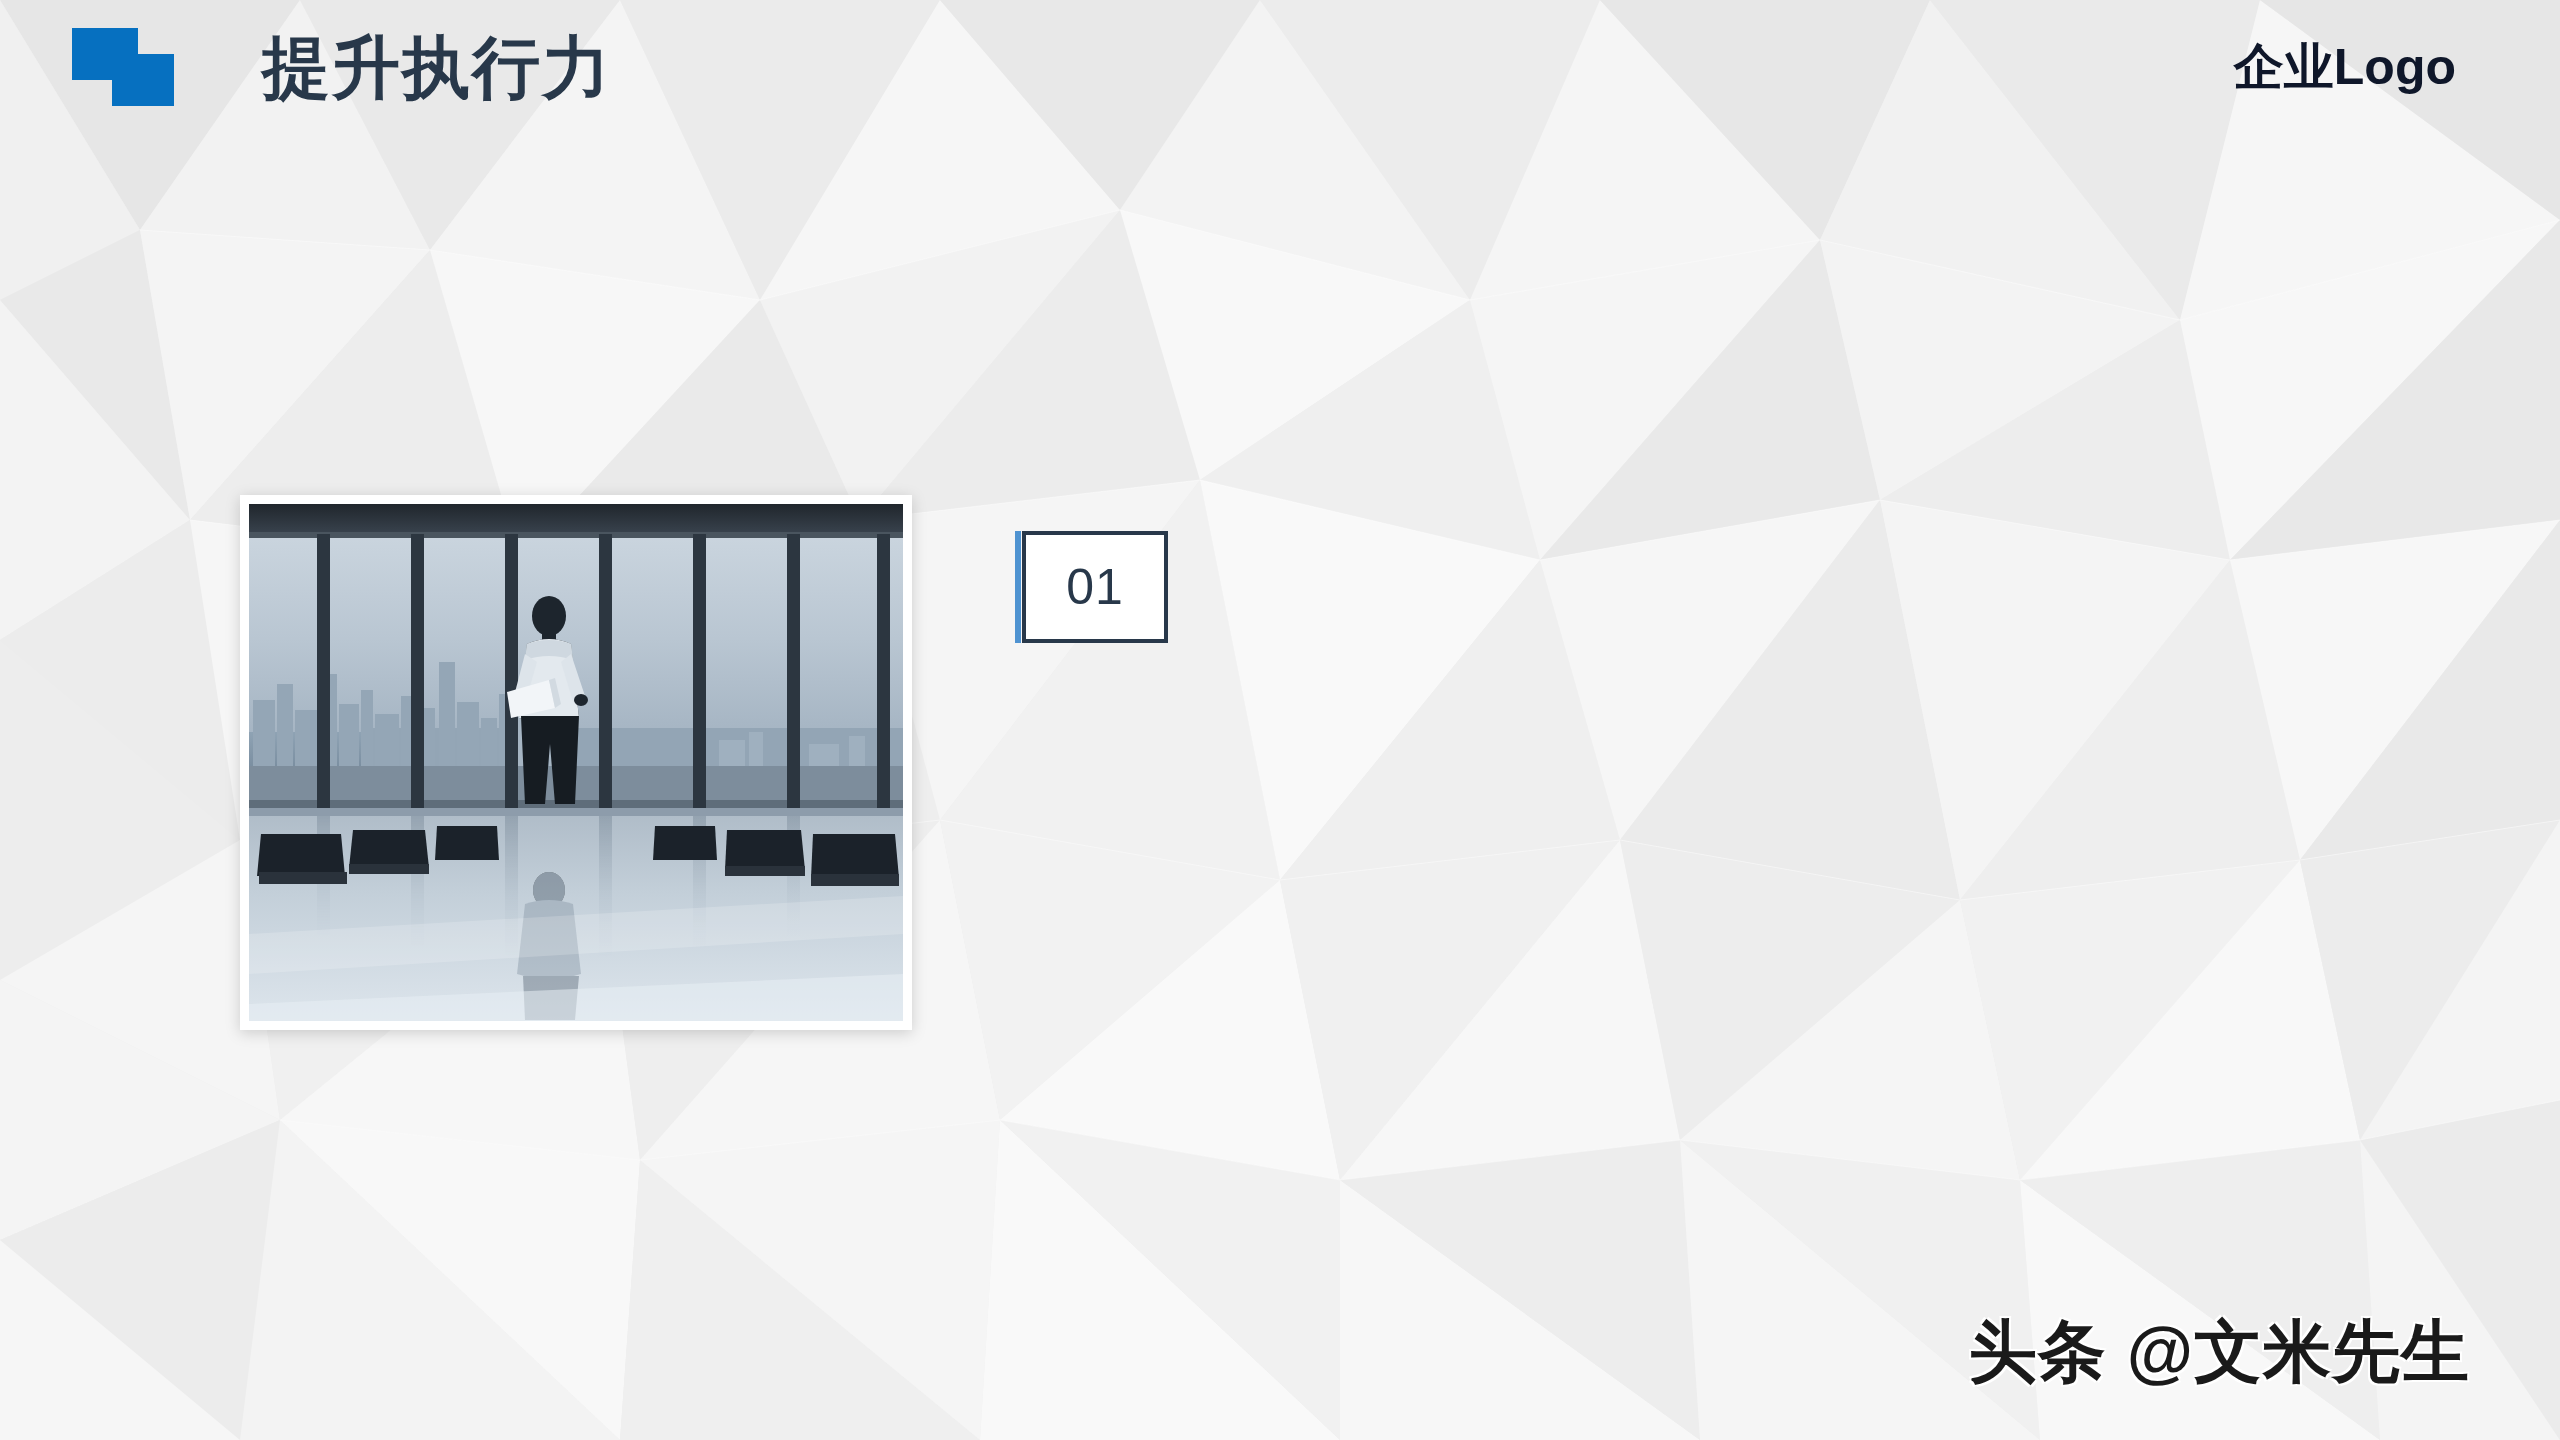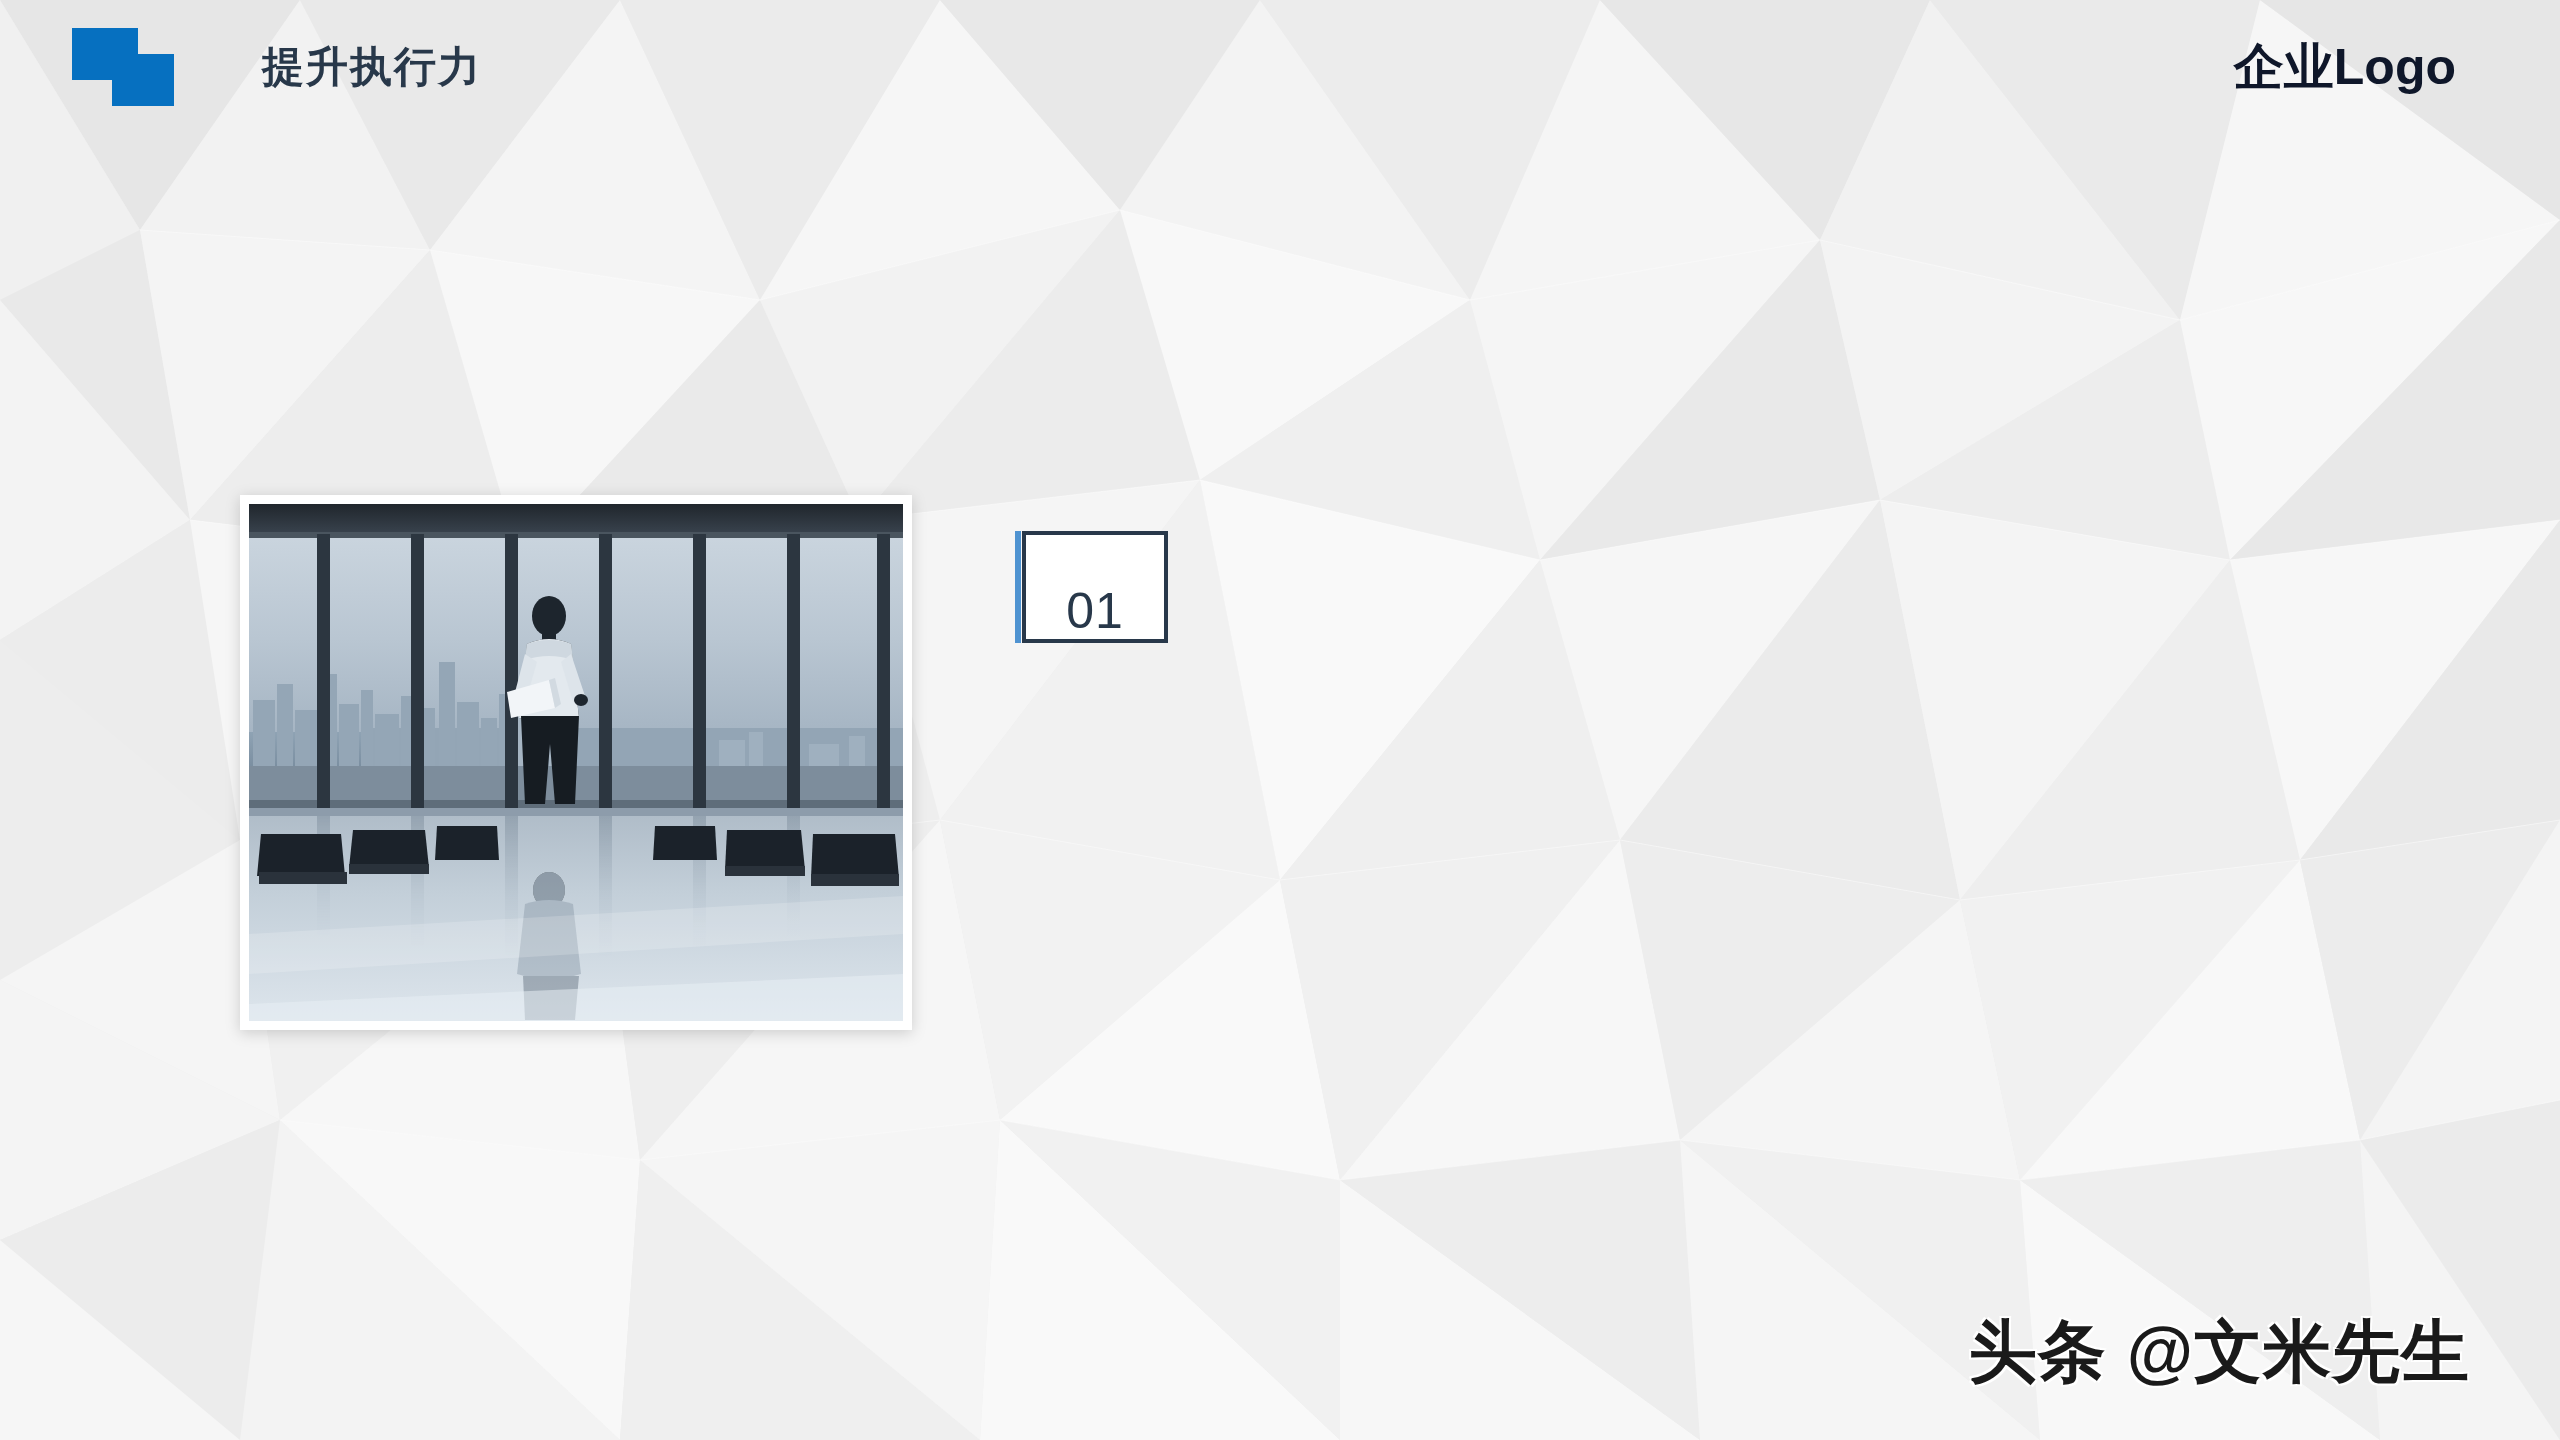--- a/index.html
+++ b/index.html
@@ -62,21 +62,21 @@
     top: 26px;
     width: 62px;
     height: 52px;
     background: #0670c0;
   }
 
   .header-title {
     position: absolute;
     left: 262px;
     top: 34px;
-    font-size: 42px;
+    font-size: 68px;
     font-weight: bold;
     color: #28384a;
     letter-spacing: 2px;
     line-height: 66px;
     white-space: nowrap;
   }
 
   .brand-logo {
     position: absolute;
     right: 104px;
@@ -132,21 +132,21 @@
 
   .num-box {
     position: relative;
     flex: 0 0 auto;
     width: 146px;
     height: 112px;
     background: #ffffff;
     border: 4px solid #28384a;
     box-sizing: border-box;
     display: flex;
-    align-items: flex-end;
+    align-items: center;
     justify-content: center;
     margin-top: 6px;
   }
   .num-box::before {
     content: "";
     position: absolute;
     left: -11px;
     top: -4px;
     width: 6px;
     height: 112px;

